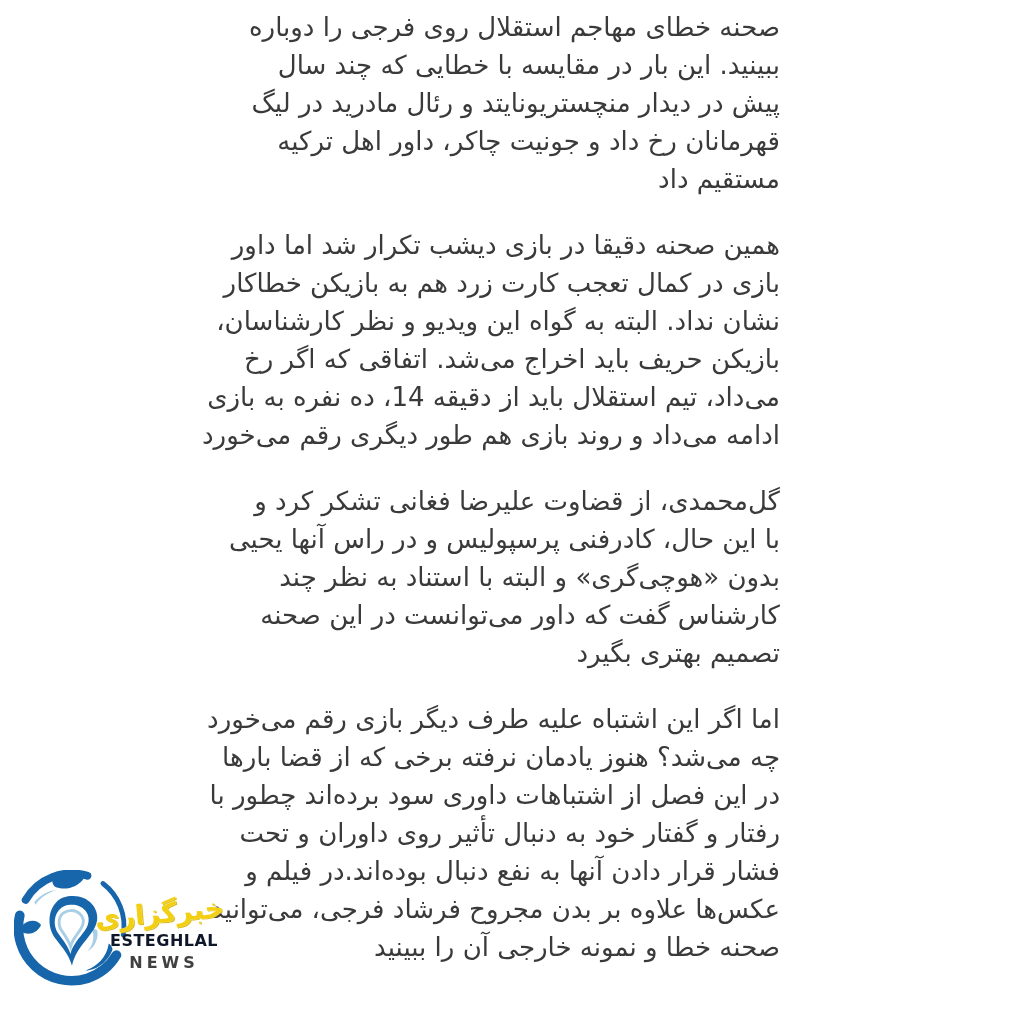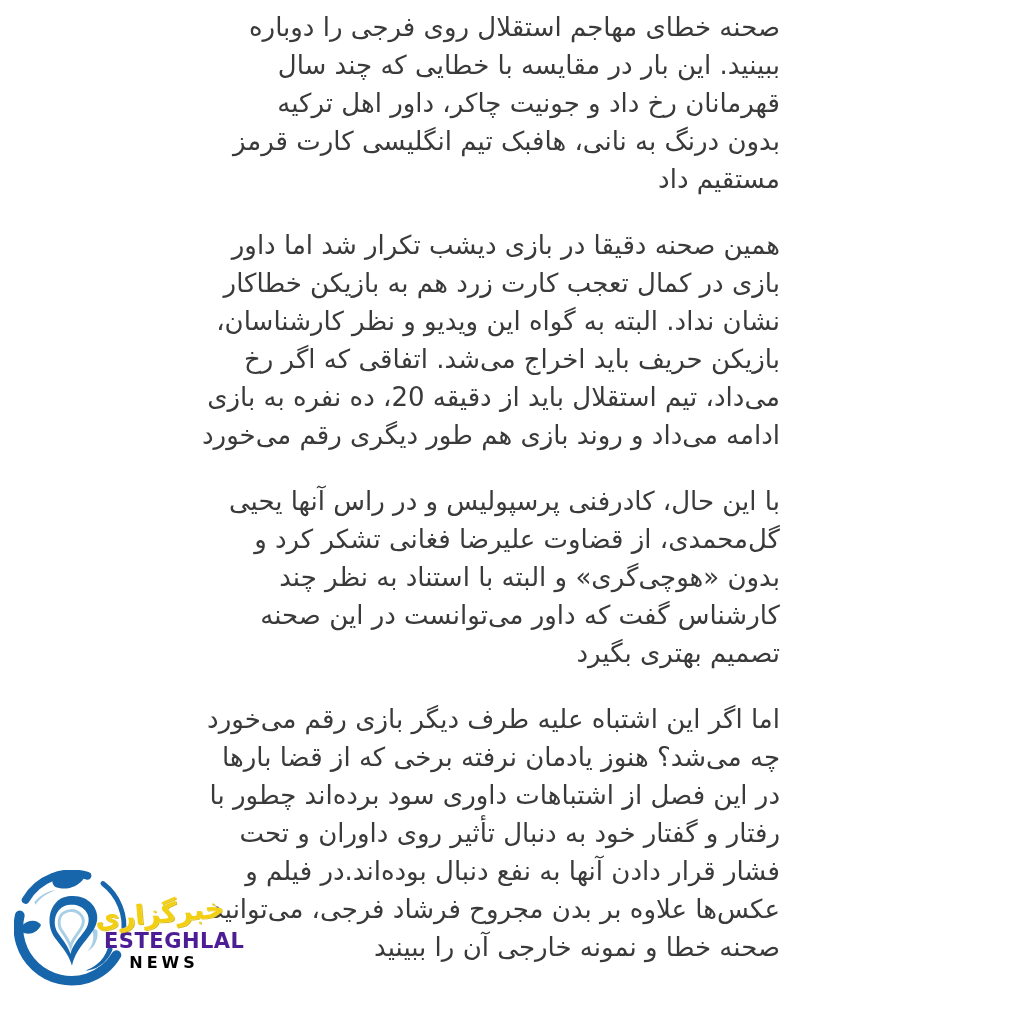--- a/index.html
+++ b/index.html
@@ -48,61 +48,61 @@
     direction: rtl;
     font-size: 27px;
     font-weight: bold;
     color: #f3cf12;
     text-shadow: 0 0 1px #ffffff, 1px 1px 0 #d9b70a;
     transform: rotate(-5deg);
     letter-spacing: 1px;
     line-height: 34px;
   }
   .logo-brand {
-    font-size: 21px;
+    font-size: 16px;
     font-weight: bold;
-    color: #4c1d95;
+    color: #0f172a;
     letter-spacing: 0.5px;
     line-height: 22px;
   }
   .logo-news {
     font-size: 16px;
     font-weight: bold;
-    color: #000000;
+    color: #404040;
     letter-spacing: 4px;
     line-height: 22px;
   }
 </style>
 </head>
 <body>
 
 <div class="page">
 
   <div class="article" dir="rtl">
 
     <div class="para">
       <div class="line">صحنه خطای مهاجم استقلال روی فرجی را دوباره</div>
       <div class="line">ببینید. این بار در مقایسه با خطایی که چند سال</div>
+      <div class="line">پیش در دیدار منچستریونایتد و رئال مادرید در لیگ</div>
       <div class="line">قهرمانان رخ داد و جونیت چاکر، داور اهل ترکیه</div>
-      <div class="line">بدون درنگ به نانی، هافبک تیم انگلیسی کارت قرمز</div>
       <div class="line">مستقیم داد</div>
     </div>
 
     <div class="para">
       <div class="line">همین صحنه دقیقا در بازی دیشب تکرار شد اما داور</div>
       <div class="line">بازی در کمال تعجب کارت زرد هم به بازیکن خطاکار</div>
       <div class="line">نشان نداد. البته به گواه این ویدیو و نظر کارشناسان،</div>
       <div class="line">بازیکن حریف باید اخراج می‌شد. اتفاقی که اگر رخ</div>
-      <div class="line">می‌داد، تیم استقلال باید از دقیقه 20، ده نفره به بازی</div>
+      <div class="line">می‌داد، تیم استقلال باید از دقیقه 14، ده نفره به بازی</div>
       <div class="line">ادامه می‌داد و روند بازی هم طور دیگری رقم می‌خورد</div>
     </div>
 
     <div class="para">
+      <div class="line">گل‌محمدی، از قضاوت علیرضا فغانی تشکر کرد و</div>
       <div class="line">با این حال، کادرفنی پرسپولیس و در راس آنها یحیی</div>
-      <div class="line">گل‌محمدی، از قضاوت علیرضا فغانی تشکر کرد و</div>
       <div class="line">بدون «هوچی‌گری» و البته با استناد به نظر چند</div>
       <div class="line">کارشناس گفت که داور می‌توانست در این صحنه</div>
       <div class="line">تصمیم بهتری بگیرد</div>
     </div>
 
     <div class="para">
       <div class="line">اما اگر این اشتباه علیه طرف دیگر بازی رقم می‌خورد</div>
       <div class="line">چه می‌شد؟ هنوز یادمان نرفته برخی که از قضا بارها</div>
       <div class="line">در این فصل از اشتباهات داوری سود برده‌اند چطور با</div>
       <div class="line">رفتار و گفتار خود به دنبال تأثیر روی داوران و تحت</div>

